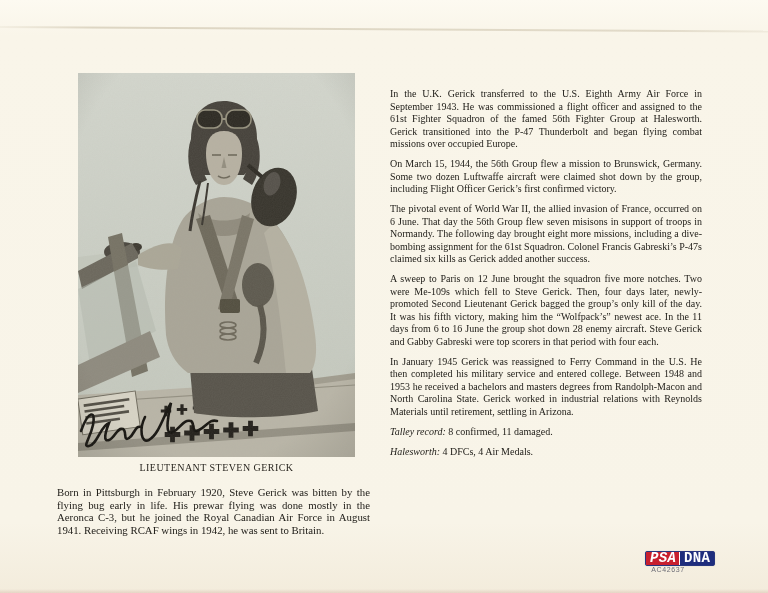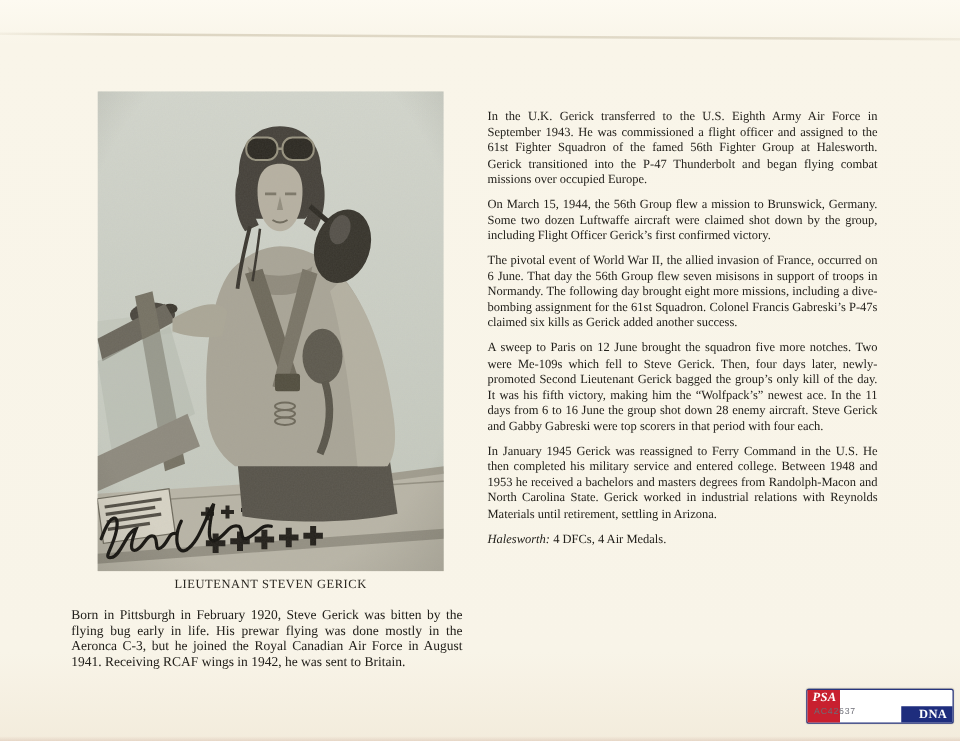--- a/index.html
+++ b/index.html
@@ -15,24 +15,24 @@
   .caption{position:absolute;left:78px;top:462px;width:277px;text-align:center;
            font-size:10px;letter-spacing:.45px;color:#2a2721;white-space:nowrap;}
   .left-para{position:absolute;left:57px;top:486px;width:313px;
              font-size:10.8px;line-height:12.5px;text-align:justify;margin:0;}
   .right-col{position:absolute;left:390px;top:88px;width:312px;
              font-size:10px;line-height:12.5px;text-align:justify;}
   .right-col p{margin:0 0 7.5px 0;}
   .it{font-style:italic;}
   .psa-sticker{position:absolute;left:645px;top:551px;display:flex;align-items:stretch;
                border:1px solid #27357f;border-radius:2px;background:#fff;
-               font-family:Liberation Serif, serif;font-weight:bold;font-size:10px;
-               line-height:11px;letter-spacing:.3px;box-shadow:0 0 1px rgba(0,0,0,.25);gap:48px;}
+               font-family:Liberation Mono, monospace;font-weight:bold;font-size:14px;
+               line-height:11px;letter-spacing:.3px;box-shadow:0 0 1px rgba(0,0,0,.25);}
   .psa-red{background:#c8202f;color:#fff;padding:1px 3px 1px 4px;font-style:italic;}
-  .psa-blue{background:#1e2d7d;color:#fff;padding:1px 4px 1px 14px;margin-left:1px;margin-top:13px;}
+  .psa-blue{background:#1e2d7d;color:#fff;padding:1px 4px 1px 4px;margin-left:1px;}
   .cert-number{position:absolute;left:641px;top:566px;width:54px;text-align:center;
                font-family:"Liberation Sans", sans-serif;font-size:7px;color:#6d6d76;
                letter-spacing:.6px;}
 </style>
 </head>
 <body>
 
 <div class="stage">
 
   <div class="crease"></div>
@@ -143,20 +143,21 @@
   <div class="caption">LIEUTENANT STEVEN GERICK</div>
 
   <p class="left-para">Born in Pittsburgh in February 1920, Steve Gerick was bitten by the flying bug early in life. His prewar flying was done mostly in the Aeronca C-3, but he joined the Royal Canadian Air Force in August 1941. Receiving RCAF wings in 1942, he was sent to Britain.</p>
 
   <div class="right-col">
     <p>In the U.K. Gerick transferred to the U.S. Eighth Army Air Force in September 1943. He was commissioned a flight officer and assigned to the 61st Fighter Squadron of the famed 56th Fighter Group at Halesworth. Gerick transitioned into the P-47 Thunderbolt and began flying combat missions over occupied Europe.</p>
     <p>On March 15, 1944, the 56th Group flew a mission to Brunswick, Germany. Some two dozen Luftwaffe aircraft were claimed shot down by the group, including Flight Officer Gerick’s first confirmed victory.</p>
     <p>The pivotal event of World War II, the allied invasion of France, occurred on 6 June. That day the 56th Group flew seven misisons in support of troops in Normandy. The following day brought eight more missions, including a dive-bombing assignment for the 61st Squadron. Colonel Francis Gabreski’s P-47s claimed six kills as Gerick added another success.</p>
     <p>A sweep to Paris on 12 June brought the squadron five more notches. Two were Me-109s which fell to Steve Gerick. Then, four days later, newly-promoted Second Lieutenant Gerick bagged the group’s only kill of the day. It was his fifth victory, making him the “Wolfpack’s” newest ace. In the 11 days from 6 to 16 June the group shot down 28 enemy aircraft. Steve Gerick and Gabby Gabreski were top scorers in that period with four each.</p>
     <p>In January 1945 Gerick was reassigned to Ferry Command in the U.S. He then completed his military service and entered college. Between 1948 and 1953 he received a bachelors and masters degrees from Randolph-Macon and North Carolina State. Gerick worked in industrial relations with Reynolds Materials until retirement, settling in Arizona.</p>
+    <p><span class="it">Talley record:</span><span> 8 confirmed, 11 damaged.</span></p>
     <p><span class="it">Halesworth:</span><span> 4 DFCs, 4 Air Medals.</span></p>
   </div>
 
   <div class="psa-sticker">
     <span class="psa-red">PSA</span>
     <span class="psa-blue">DNA</span>
   </div>
   <div class="cert-number">AC42637</div>
 
   <div class="edge-shadow"></div>

